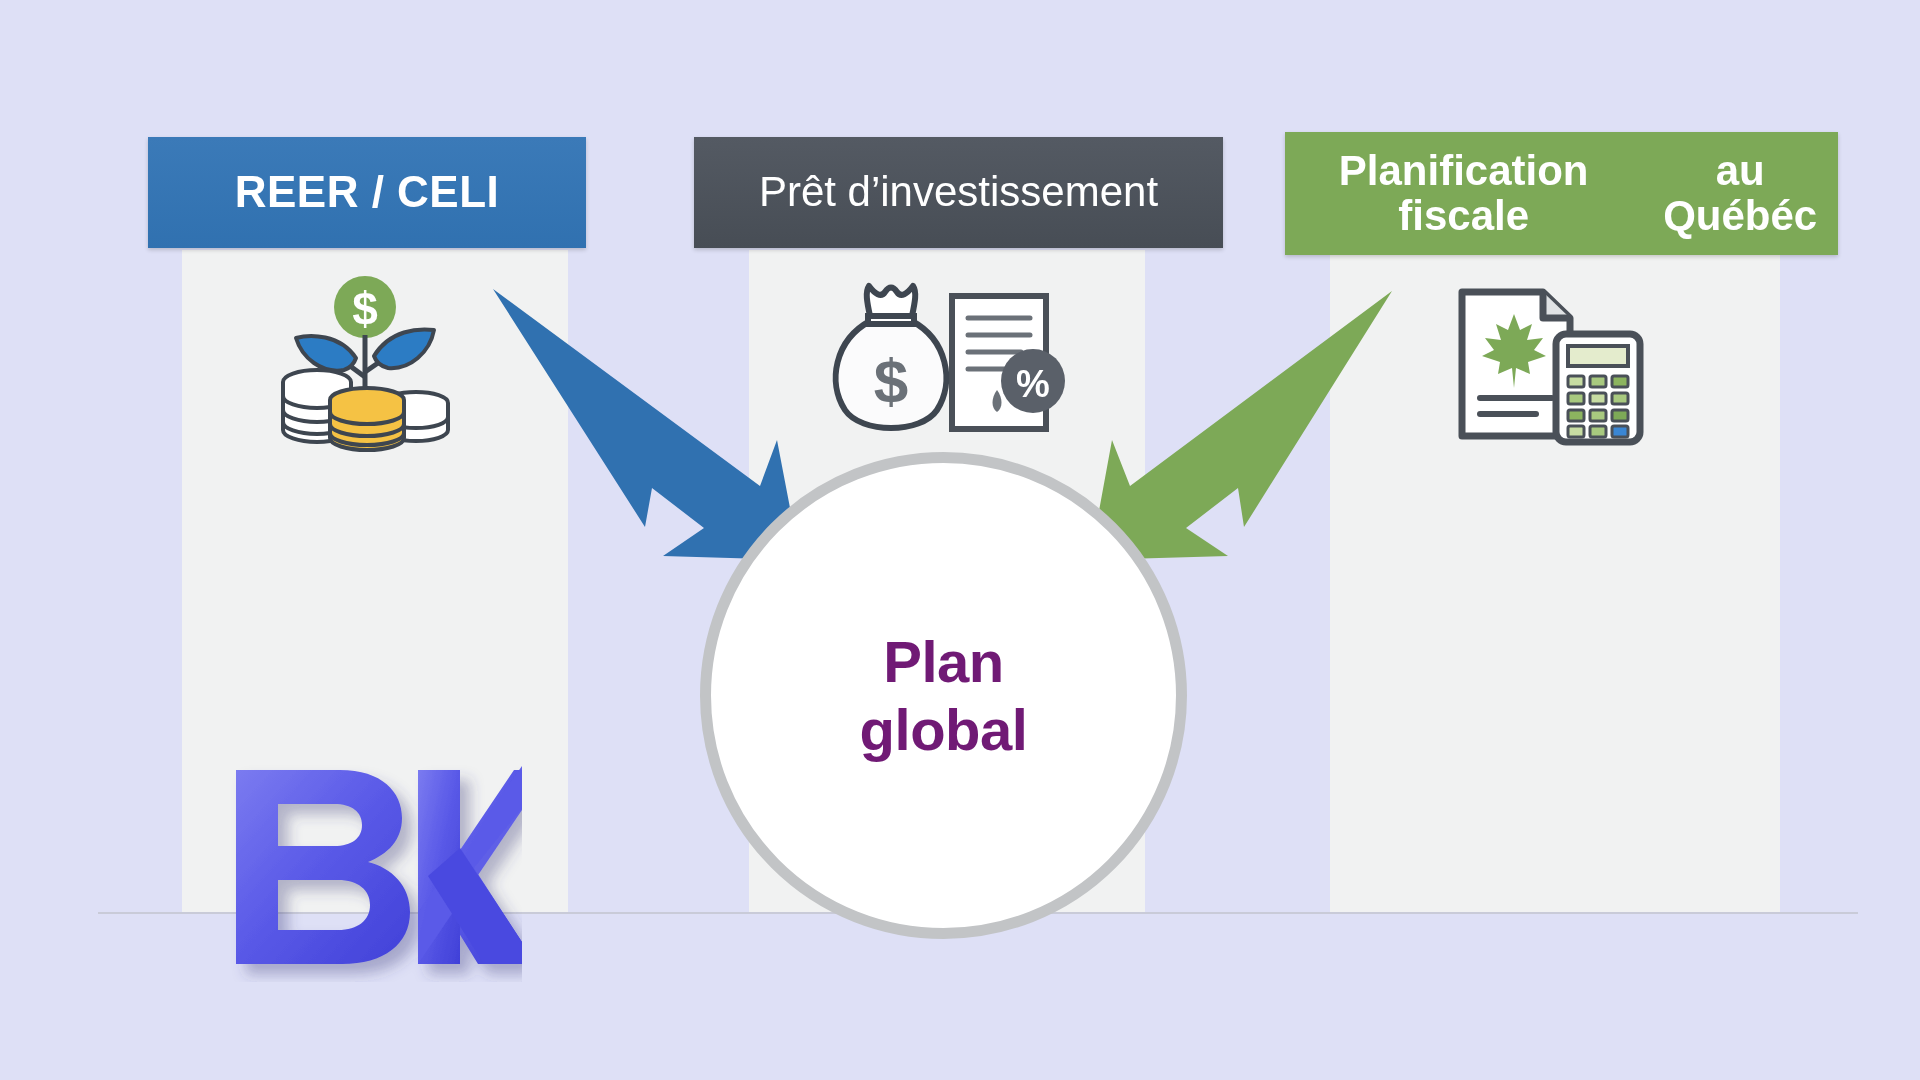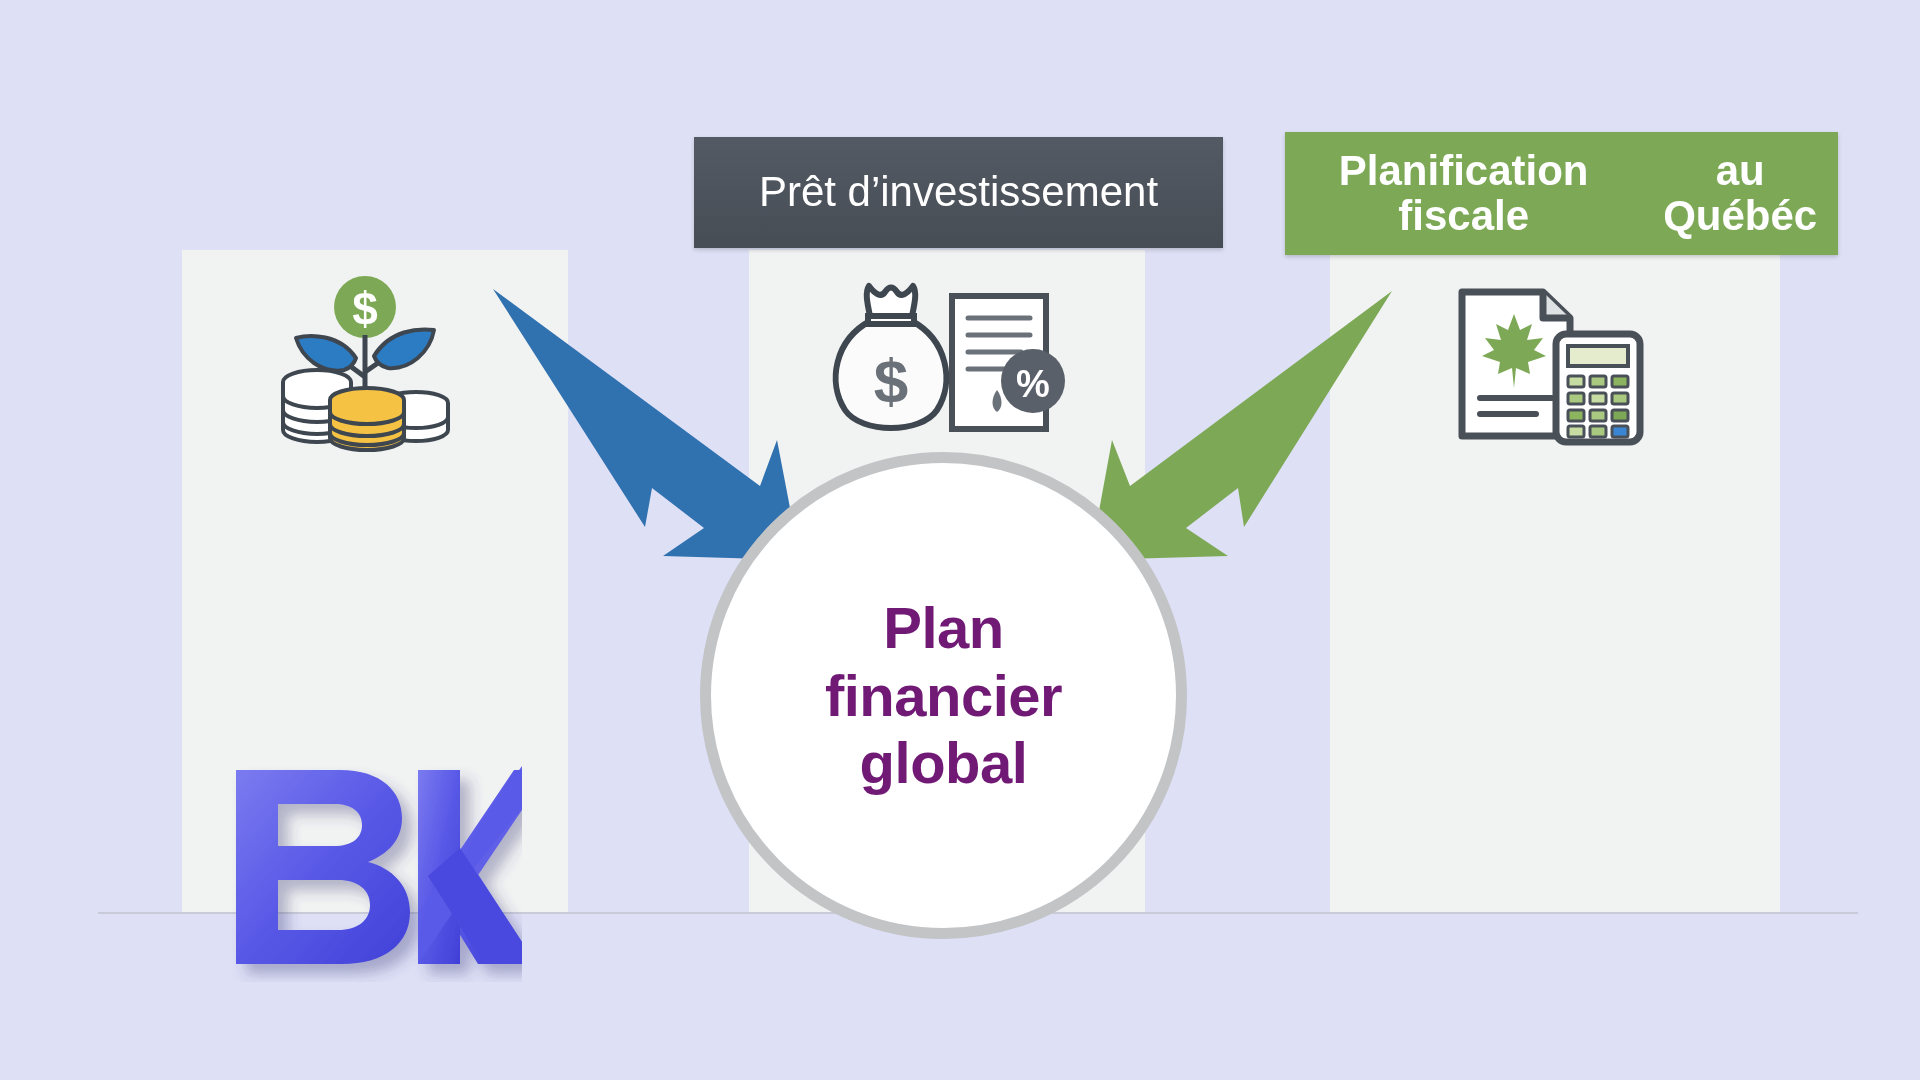--- a/index.html
+++ b/index.html
@@ -244,25 +244,27 @@
 
     <g>
       <path d="M1392 291 L1130 486 L1112 440 L1090 560 L1228 556 L1186 528 L1238 488 L1244 527 Z" fill="#7da957"></path>
     </g>
   </svg>
 
   <div class="circle-wrap">
     <div class="circle-ring"></div>
     <div class="circle-label">
       <span>Plan</span>
-      <span>financier</span>
       <span>global</span>
     </div>
   </div>
 
+  <div class="header h1">
+    <span class="ln">REER / CELI</span>
+  </div>
 
   <div class="header h2">
     <span class="ln">Prêt d’investissement</span>
   </div>
 
   <div class="header h3">
     <span class="ln">Planification fiscale</span>
     <span class="ln">au Québéc</span>
   </div>
 

